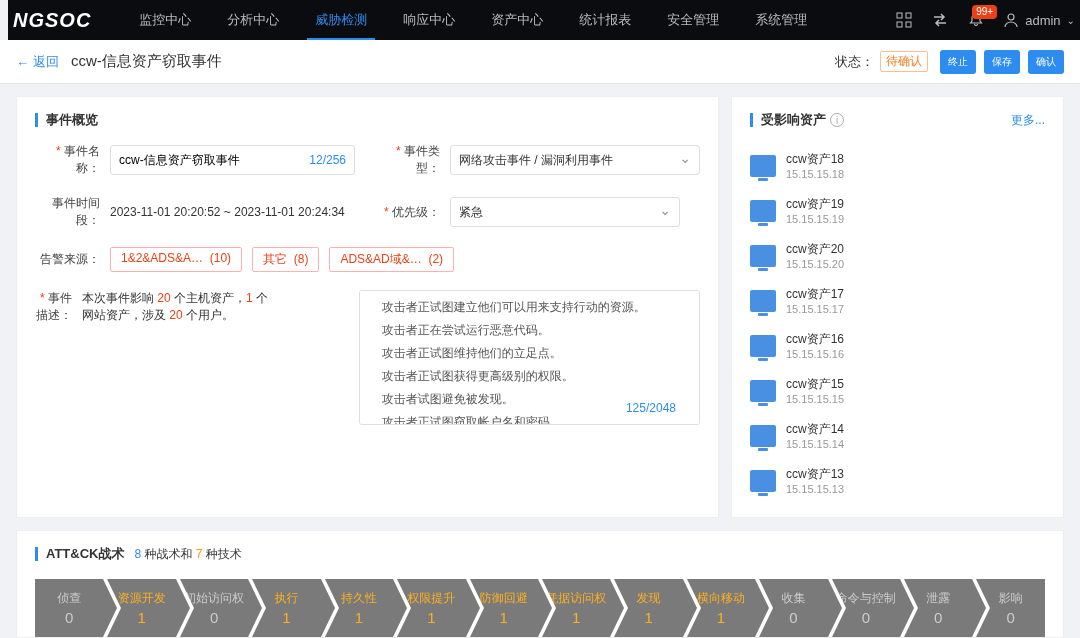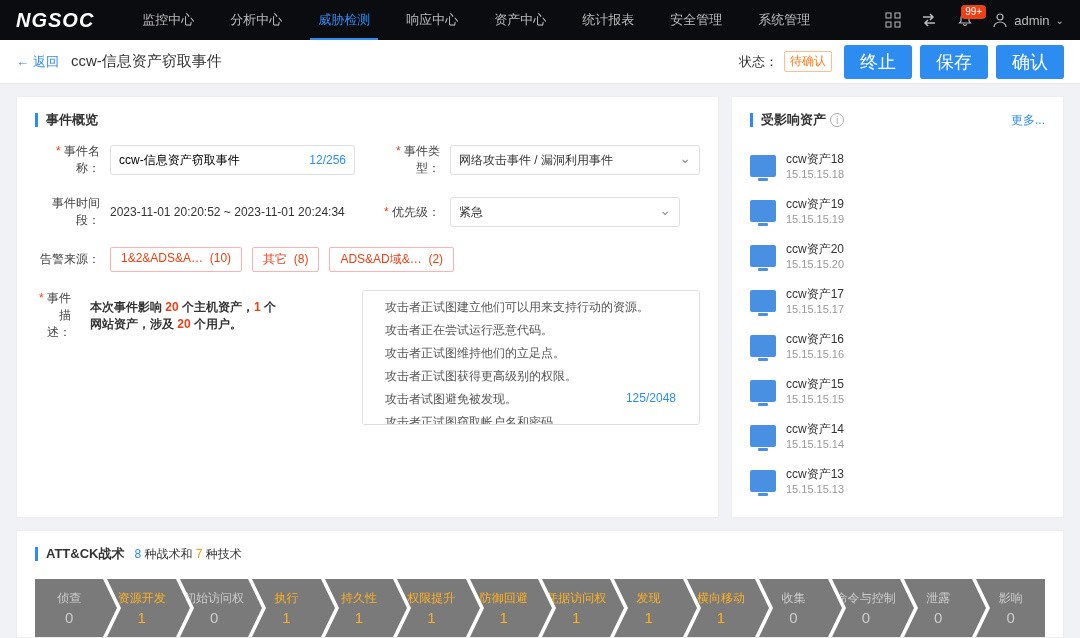--- a/index.html
+++ b/index.html
@@ -1,37 +1,37 @@
 <!DOCTYPE html>
 <html><head>
 <meta charset="utf-8">
 <style>
 * { margin:0; padding:0; box-sizing:border-box; font-family:"Microsoft YaHei","PingFang SC",Arial,sans-serif; }
 body { background:#f0f2f5; color:#333; font-size:13px; }
 
 
-.topnav { height:40px; background:#0b0c10; color:#bbb; display:flex; align-items:center; padding:0 16px; }
+.topnav { height:40px; background:#0b0c10; color:#bbb; display:flex; align-items:center; padding:0 5px;margin-left:8px; }
 .logo { font-size:20px; font-weight:900; letter-spacing:1px; color:#fff; font-style:italic; }
 .nav-items { display:flex; margin-left:30px; height:100%; }
 .nav-item { padding:0 18px; display:flex; align-items:center; cursor:pointer; font-size:13px; position:relative; }
 .nav-item.active { color:#2d8cf0; }
 .nav-item.active::after { content:""; position:absolute; bottom:0; left:10px; right:10px; height:2px; background:#2d8cf0; }
 .nav-right { margin-left:auto; display:flex; align-items:center; gap:18px; }
 .nav-icon { width:18px; height:18px; display:flex; align-items:center; justify-content:center; cursor:pointer; position:relative; }
 .badge { position:absolute; top:-6px; right:-12px; background:#ed4014; color:#fff; font-size:10px; border-radius:4px; padding:0 4px; line-height:14px; }
 .user { display:flex; align-items:center; gap:6px; cursor:pointer; }
 .user .caret { font-size:10px; }
 
 
 .subheader { height:44px; background:#fff; border-bottom:1px solid #e8e8e8; display:flex; align-items:center; padding:0 16px; }
 .back { color:#2d8cf0; cursor:pointer; display:flex; align-items:center; gap:4px; }
 .page-title { margin-left:12px; font-size:15px; font-weight:500; }
 .status-wrap { margin-left:auto; display:flex; align-items:center; gap:6px; margin-right:12px; }
 .status-val { border:1px solid #ffbe8f; color:#ff7a1a; padding:1px 5px; border-radius:2px; font-size:12px; }
-.btn { display:inline-flex; align-items:center; justify-content:center; padding:5px 16px; border-radius:3px; cursor:pointer; font-size:18px; border:none; }
+.btn { display:inline-flex; align-items:center; justify-content:center; padding:5px 8px; border-radius:3px; cursor:pointer; font-size:10px; border:none; }
 .btn-primary { background:#2d8cf0; color:#fff; }
 .btn-row { display:flex; gap:8px; }
 
 
 .content { padding:12px 16px; display:flex; gap:12px; }
 .card { background:#fff; border:1px solid #eee; padding:14px 18px; }
 .card-left { flex:1; }
 .card-right { width:370px; }
 .card-title-row { display:flex; align-items:center; margin-bottom:14px; }
 .card-bar { width:3px; height:14px; background:#2d8cf0; margin-right:8px; }
@@ -46,21 +46,21 @@
 .counter { color:#2d8cf0; font-size:12px; }
 .select { position:relative; cursor:pointer; }
 .select::after { content:"⌄"; position:absolute; right:8px; color:#999; font-size:14px; top:4px; }
 
 .tag { border:1px solid #ffb1b1; color:#ed4014; padding:3px 10px; border-radius:2px; font-size:12px; cursor:pointer; }
 .num-red { color:#ed4014; }
 
 .desc-line { font-size:12px; margin-bottom:6px; }
 .textarea-wrap { border:1px solid #dcdee2; border-radius:3px; padding:8px 22px; height:135px; overflow-y:scroll; position:relative; background:#fff; }
 .textarea-wrap .line { font-size:12px; color:#555; margin-bottom:6px; }
-.ta-counter { position:absolute; right:24px; bottom:20px; color:#2d8cf0; font-size:12px; }
+.ta-counter { position:absolute; right:24px; bottom:10px; color:#2d8cf0; font-size:12px; }
 
 
 .asset-item { display:flex; align-items:center; gap:10px; padding:8px 0; }
 .asset-ico { width:26px; height:22px; background:#4a90e2; border-radius:2px; position:relative; }
 .asset-ico::after { content:""; position:absolute; bottom:-4px; left:8px; width:10px; height:3px; background:#4a90e2; border-radius:1px; }
 .asset-name { font-size:12px; color:#333; }
 .asset-ip { font-size:11px; color:#999; }
 
 
 .attck-card { margin:0 16px 16px; background:#fff; border:1px solid #eee; padding:14px 18px 0; }
@@ -183,21 +183,21 @@
       <div id="source-tags" style="display:flex; gap:10px;">
           <span class="tag">1&amp;2&amp;ADS&amp;A…&nbsp;&nbsp;(10)</span>
           <span class="tag">其它&nbsp;&nbsp;(8)</span>
           <span class="tag">ADS&amp;AD域&amp;…&nbsp;&nbsp;(2)</span>
         </div>
     </div>
 
     <div class="form-row" style="align-items:flex-start; flex-direction:row; ">
       <div style="display:flex; align-items:center;">
         <div class="lbl req">事件描述：</div>
-        <div class="desc-line" id="desc-summary" style="margin-left:19px; margin-bottom:0;font-weight:bold;"><span>本次事件影响 </span><span class="num-red">20</span><span> 个主机资产，</span><span class="num-red">1</span><span> 个网站资产，涉及 </span><span class="num-red">20</span><span> 个用户。</span></div>
+        <div class="desc-line" id="desc-summary" style="margin-left:10px; margin-bottom:0;"><span>本次事件影响 </span><span class="num-red">20</span><span> 个主机资产，</span><span class="num-red">1</span><span> 个网站资产，涉及 </span><span class="num-red">20</span><span> 个用户。</span></div>
       </div>
       <div style="margin-left:75px; width:calc(100% - 75px); position:relative;">
         <div class="textarea-wrap" id="desc-lines">
             <div class="line">攻击者正试图建立他们可以用来支持行动的资源。</div>
             <div class="line">攻击者正在尝试运行恶意代码。</div>
             <div class="line">攻击者正试图维持他们的立足点。</div>
             <div class="line">攻击者正试图获得更高级别的权限。</div>
             <div class="line">攻击者试图避免被发现。</div>
             <div class="line">攻击者正试图窃取帐户名和密码。</div>
           </div>

